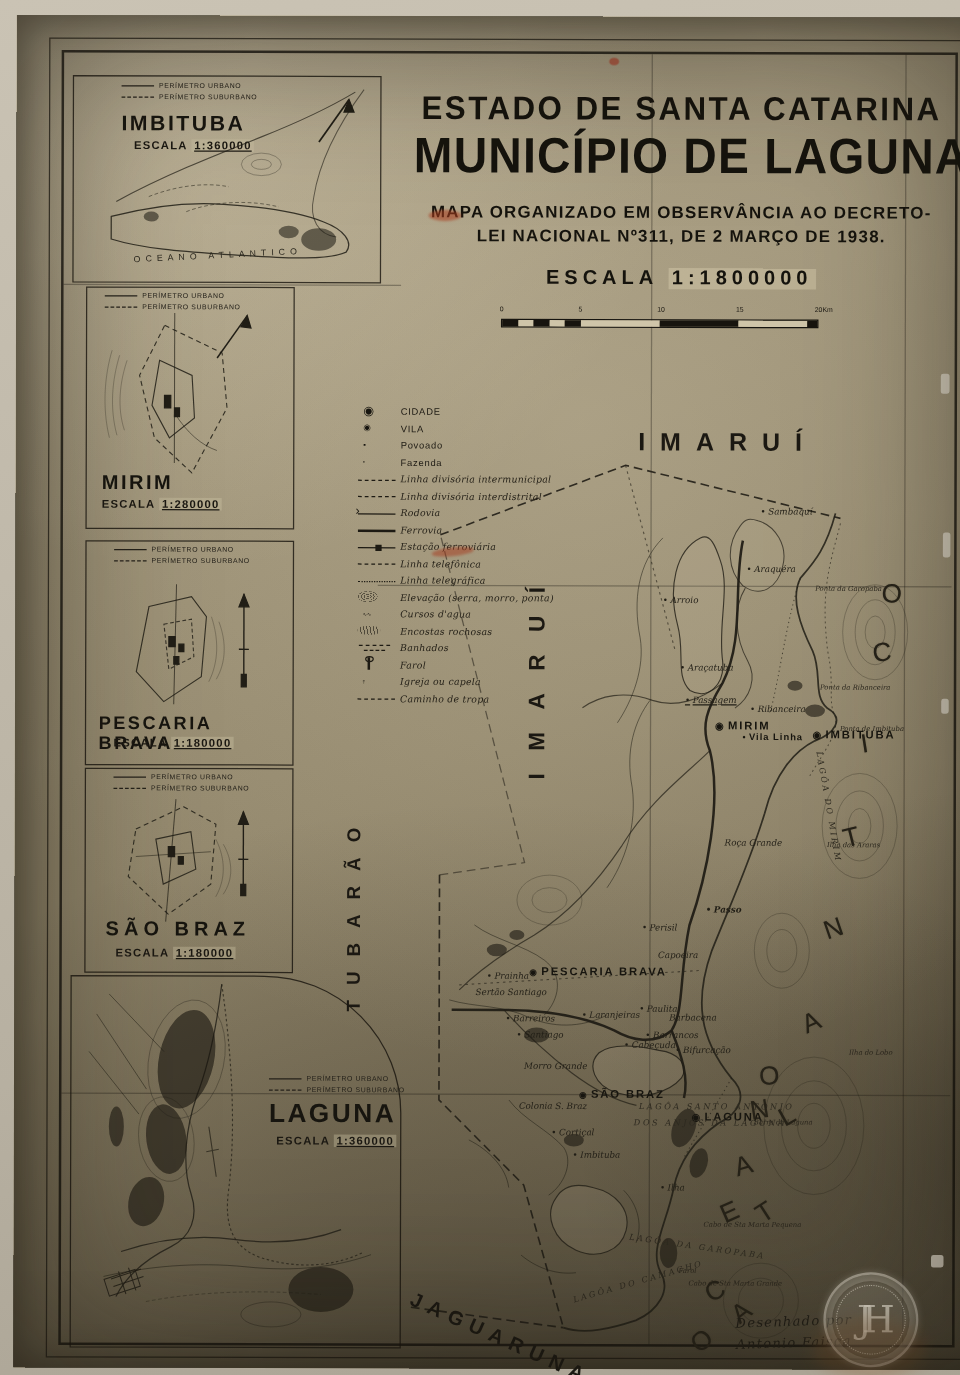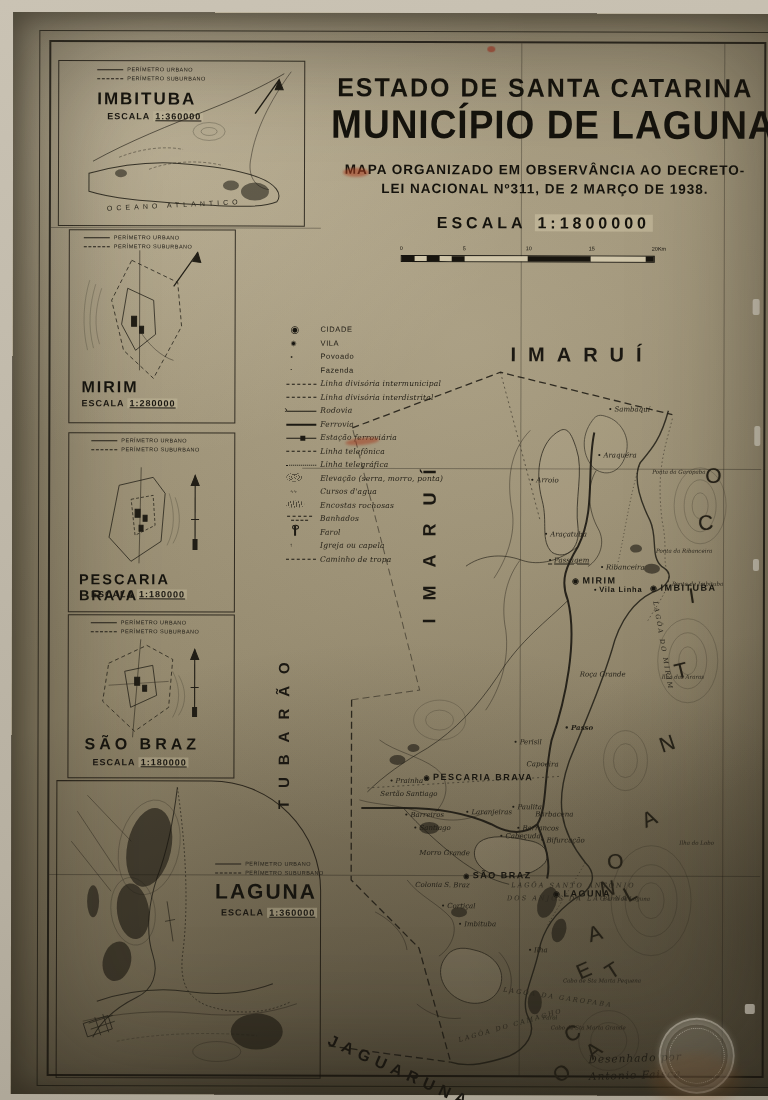--- a/index.html
+++ b/index.html
@@ -518,20 +518,21 @@
         <span class="arcletter" style="left: 589px; top: 863px; transform: rotate(-9deg);">N</span>
         <span class="arcletter" style="left: 596px; top: 836px; transform: rotate(-3deg);">O</span>
       </div>
 
   <div id="credits">
     <div>Desenhado por</div>
     <div>Antonio Faisca</div>
   </div>
   <div id="seal">
     <div class="inner"></div>
+    <div class="mono">JH</div>
   </div>
 
   <div class="chip" style="left:740px;top:285px;width:7px;height:16px;"></div>
   <div class="chip" style="left:742px;top:412px;width:6px;height:20px;"></div>
   <div class="chip" style="left:741px;top:545px;width:6px;height:12px;"></div>
   <div class="chip" style="left:734px;top:990px;width:10px;height:10px;"></div>
   <div class="stain" style="left:330px;top:155px;width:26px;height:9px;background:rgba(170,60,30,.55);filter:blur(1px);"></div>
   <div class="stain" style="left:333px;top:425px;width:34px;height:7px;background:rgba(165,55,28,.5);filter:blur(1px);transform:rotate(-6deg);"></div>
   <div class="stain" style="left:474px;top:33px;width:8px;height:6px;background:rgba(180,50,30,.6);filter:blur(.5px);"></div>
   <div class="stain" style="left:640px;top:1040px;width:90px;height:50px;background:rgba(140,85,40,.28);filter:blur(6px);"></div>

